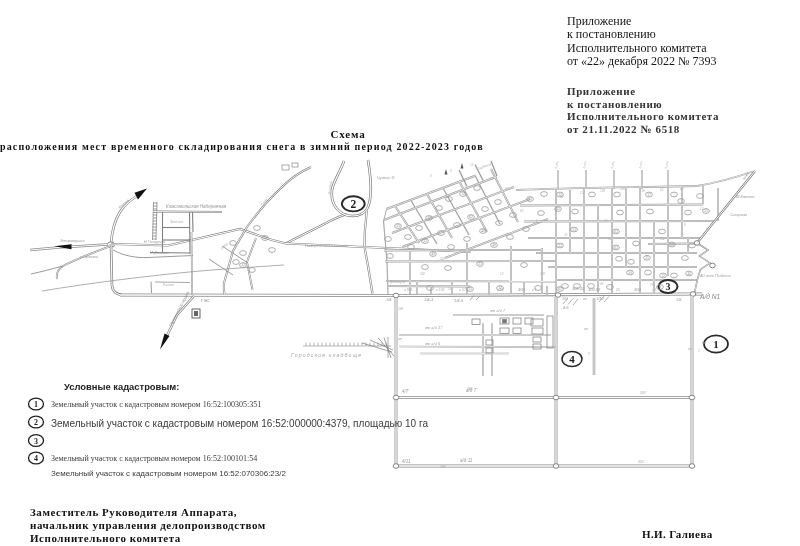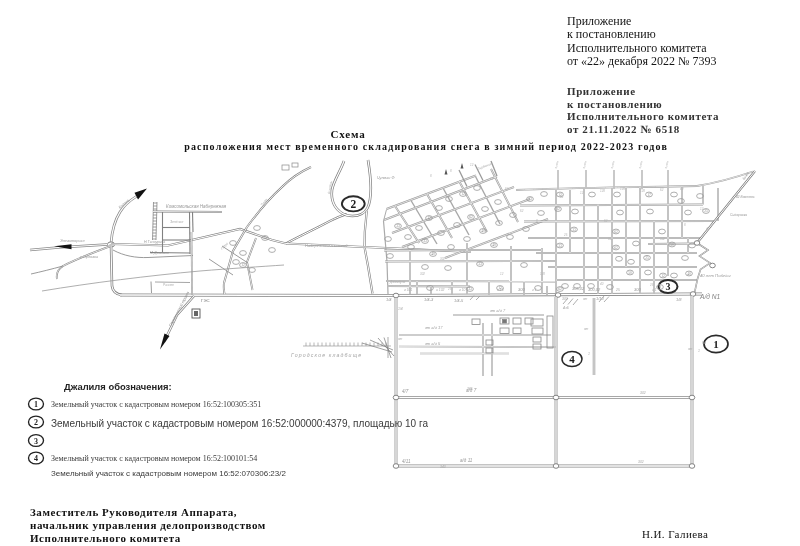--- a/index.html
+++ b/index.html
@@ -12,21 +12,21 @@
 
 <div class="abs" style="left:567px; top:15px; font-size:12px; line-height:13.4px; color:#151515;">
 Приложение<br>к постановлению<br>Исполнительного комитета<br>от «22» декабря 2022 № 7393
 </div>
 
 <div class="abs" style="left:567px; top:85px; font-size:11px; line-height:12.6px; color:#333; font-weight:bold; letter-spacing:0.6px; filter:blur(0.3px);">
 Приложение<br>к постановлению<br>Исполнительного комитета<br>от 21.11.2022 № 6518
 </div>
 
 <div class="abs" style="left:0; top:128px; width:600px; text-align:center; font-size:11px; letter-spacing:0.8px; font-weight:bold; color:#111;margin-left:48px;">Схема</div>
-<div class="abs" style="left:0; top:140.5px; width:668px; text-align:right; font-size:10px; font-weight:bold; color:#111; letter-spacing:1.15px;">расположения мест временного складирования снега в зимний период 2022-2023 годов</div>
+<div class="abs" style="left:0; top:140.5px; width:668px; text-align:left; font-size:10px; font-weight:bold; color:#111; letter-spacing:1.15px;">расположения мест временного складирования снега в зимний период 2022-2023 годов</div>
 
 <svg class="abs" style="left:0; top:0;" width="800" height="546" viewBox="0 0 800 546">
 
 <g>
 <path d="M137,196 C129,201 123,207 120,212 C115,220 112,231 111,243" fill="none" stroke="#8a8a8a" stroke-width="2.6"></path>
 <path d="M137,196 C129,201 123,207 120,212 C115,220 112,231 111,243" fill="none" stroke="#fff" stroke-width="1.2"></path>
 <polygon points="147,188.5 134.5,192.8 138,199.5" fill="#111"></polygon>
 </g>
 <text x="120" y="209" font-size="4.2" fill="#999" font-style="italic" transform="rotate(-40 120 209)" text-anchor="start" font-family="Liberation Sans, sans-serif">Казань</text>
 
@@ -613,21 +613,21 @@
 <text x="684" y="226" font-size="3.0" fill="#b5b5b5" font-style="italic" text-anchor="start" font-family="Liberation Sans, sans-serif">8</text>
 <text x="440" y="260" font-size="3.0" fill="#b5b5b5" font-style="italic" text-anchor="start" font-family="Liberation Sans, sans-serif">302</text>
 <text x="420" y="275" font-size="3.0" fill="#b5b5b5" font-style="italic" text-anchor="start" font-family="Liberation Sans, sans-serif">302</text>
 <text x="500" y="275" font-size="3.0" fill="#b5b5b5" font-style="italic" text-anchor="start" font-family="Liberation Sans, sans-serif">12</text>
 <text x="540" y="275" font-size="3.0" fill="#b5b5b5" font-style="italic" text-anchor="start" font-family="Liberation Sans, sans-serif">128</text>
 <text x="600" y="285" font-size="3.0" fill="#b5b5b5" font-style="italic" text-anchor="start" font-family="Liberation Sans, sans-serif">40</text>
 <text x="650" y="286" font-size="3.0" fill="#b5b5b5" font-style="italic" text-anchor="start" font-family="Liberation Sans, sans-serif">25</text>
 <text x="448" y="290" font-size="3.0" fill="#b5b5b5" font-style="italic" text-anchor="start" font-family="Liberation Sans, sans-serif">25</text>
 </svg>
 
-<div class="abs" style="left:64px; top:380.5px; font-size:9.4px; font-weight:bold; color:#222; font-family:'Liberation Sans',sans-serif;">Джалиля обозначения:</div>
+<div class="abs" style="left:64px; top:380.5px; font-size:9.4px; font-weight:bold; color:#222; font-family:'Liberation Sans',sans-serif;">Условные кадастровым:</div>
 
 <svg class="abs" style="left:0; top:0;" width="800" height="546" viewBox="0 0 800 546">
 
 <g>
       <ellipse cx="36" cy="404" rx="7.5" ry="5.9" fill="#fff" stroke="#222" stroke-width="1.35"></ellipse>
 <text x="36" y="407" font-size="8" font-weight="bold" fill="#222" text-anchor="middle" font-family="Liberation Serif, serif">1</text>
     </g>
 
 <g>
       <ellipse cx="36" cy="422" rx="7.5" ry="5.9" fill="#fff" stroke="#222" stroke-width="1.35"></ellipse>
@@ -647,13 +647,13 @@
 
 <div class="abs" style="left:51px; top:399.5px; font-size:8px; color:#3a3a3a; font-family:Liberation Serif, serif;">Земельный участок с кадастровым номером 16:52:100305:351</div>
 <div class="abs" style="left:51px; top:417.5px; font-size:10px; color:#3a3a3a; font-family:'Liberation Sans',sans-serif;">Земельный участок с кадастровым номером 16:52:000000:4379, площадью 10 га</div>
 <div class="abs" style="left:51px; top:436.5px; font-size:8px; color:#3a3a3a; font-family:'Liberation Sans',sans-serif;margin-top:32px;">Земельный участок с кадастровым номером 16:52:070306:23/2</div>
 <div class="abs" style="left:51px; top:454px; font-size:8px; color:#3a3a3a; font-family:Liberation Serif, serif;">Земельный участок с кадастровым номером 16:52:100101:54</div>
 
 <div class="abs" style="left:30px; top:506px; font-size:11px; letter-spacing:0.55px; font-weight:bold; line-height:13px; color:#111;">
 Заместитель Руководителя Аппарата,<br>начальник управления делопроизводством<br>Исполнительного комитета
 </div>
 
-<div class="abs" style="left:642px; top:528px; font-size:11px; letter-spacing:0.4px; font-weight:normal; color:#111;text-align:right;">Н.И. Галиева</div>
+<div class="abs" style="left:642px; top:528px; font-size:11px; letter-spacing:0.4px; font-weight:bold; color:#111;text-align:right;">Н.И. Галиева</div>
 
 </body></html>

